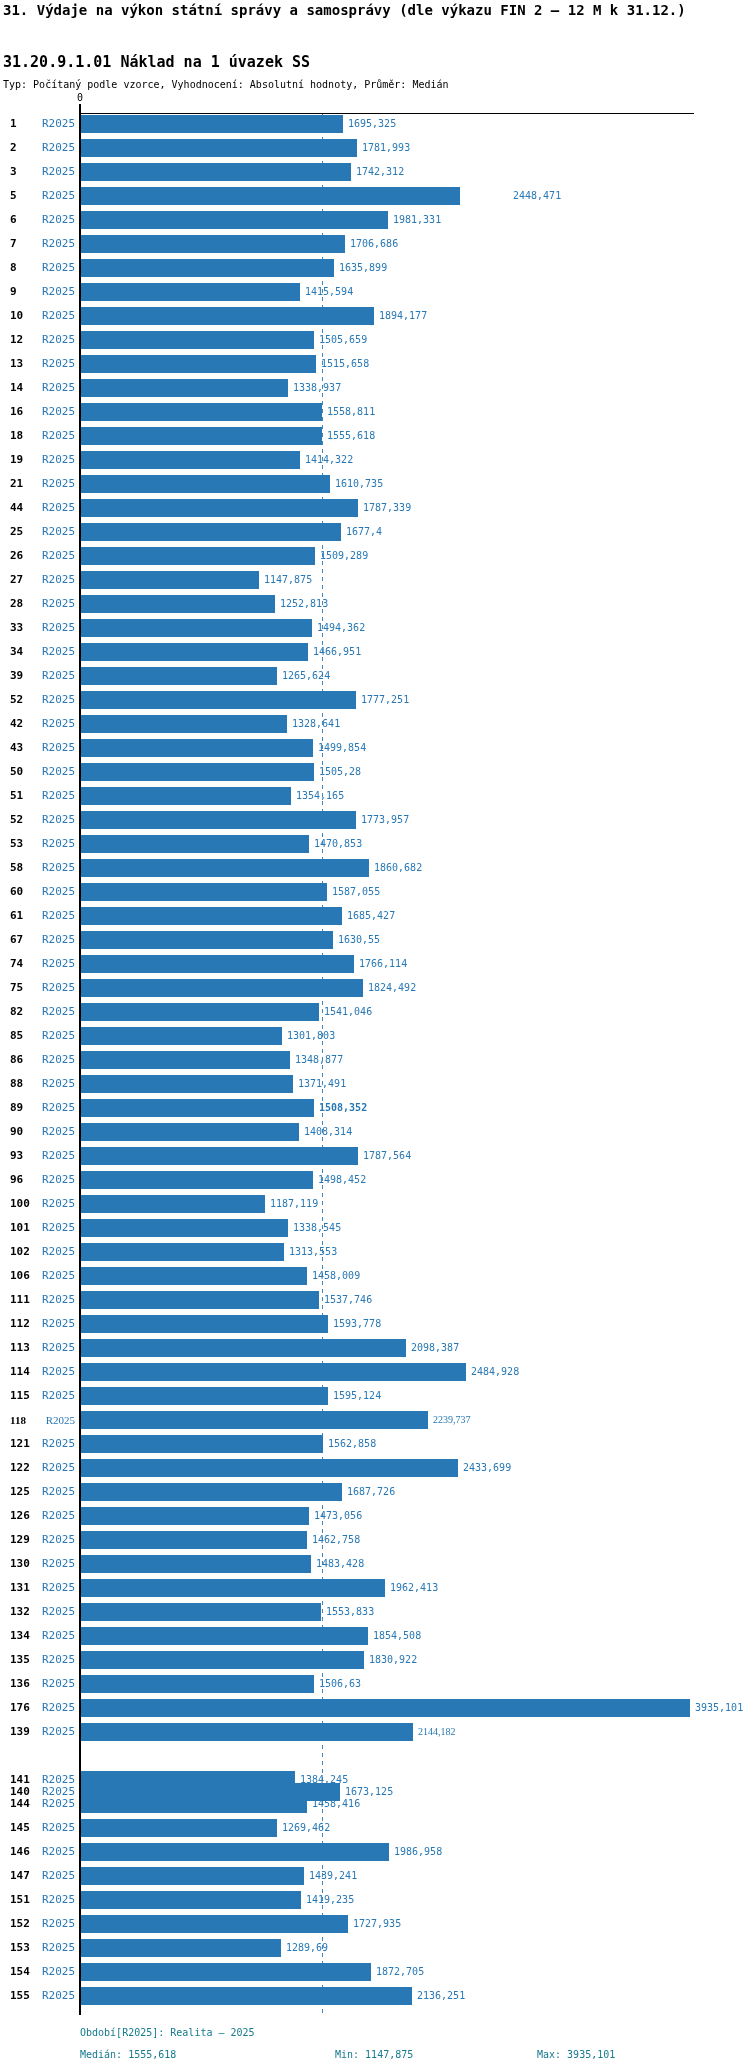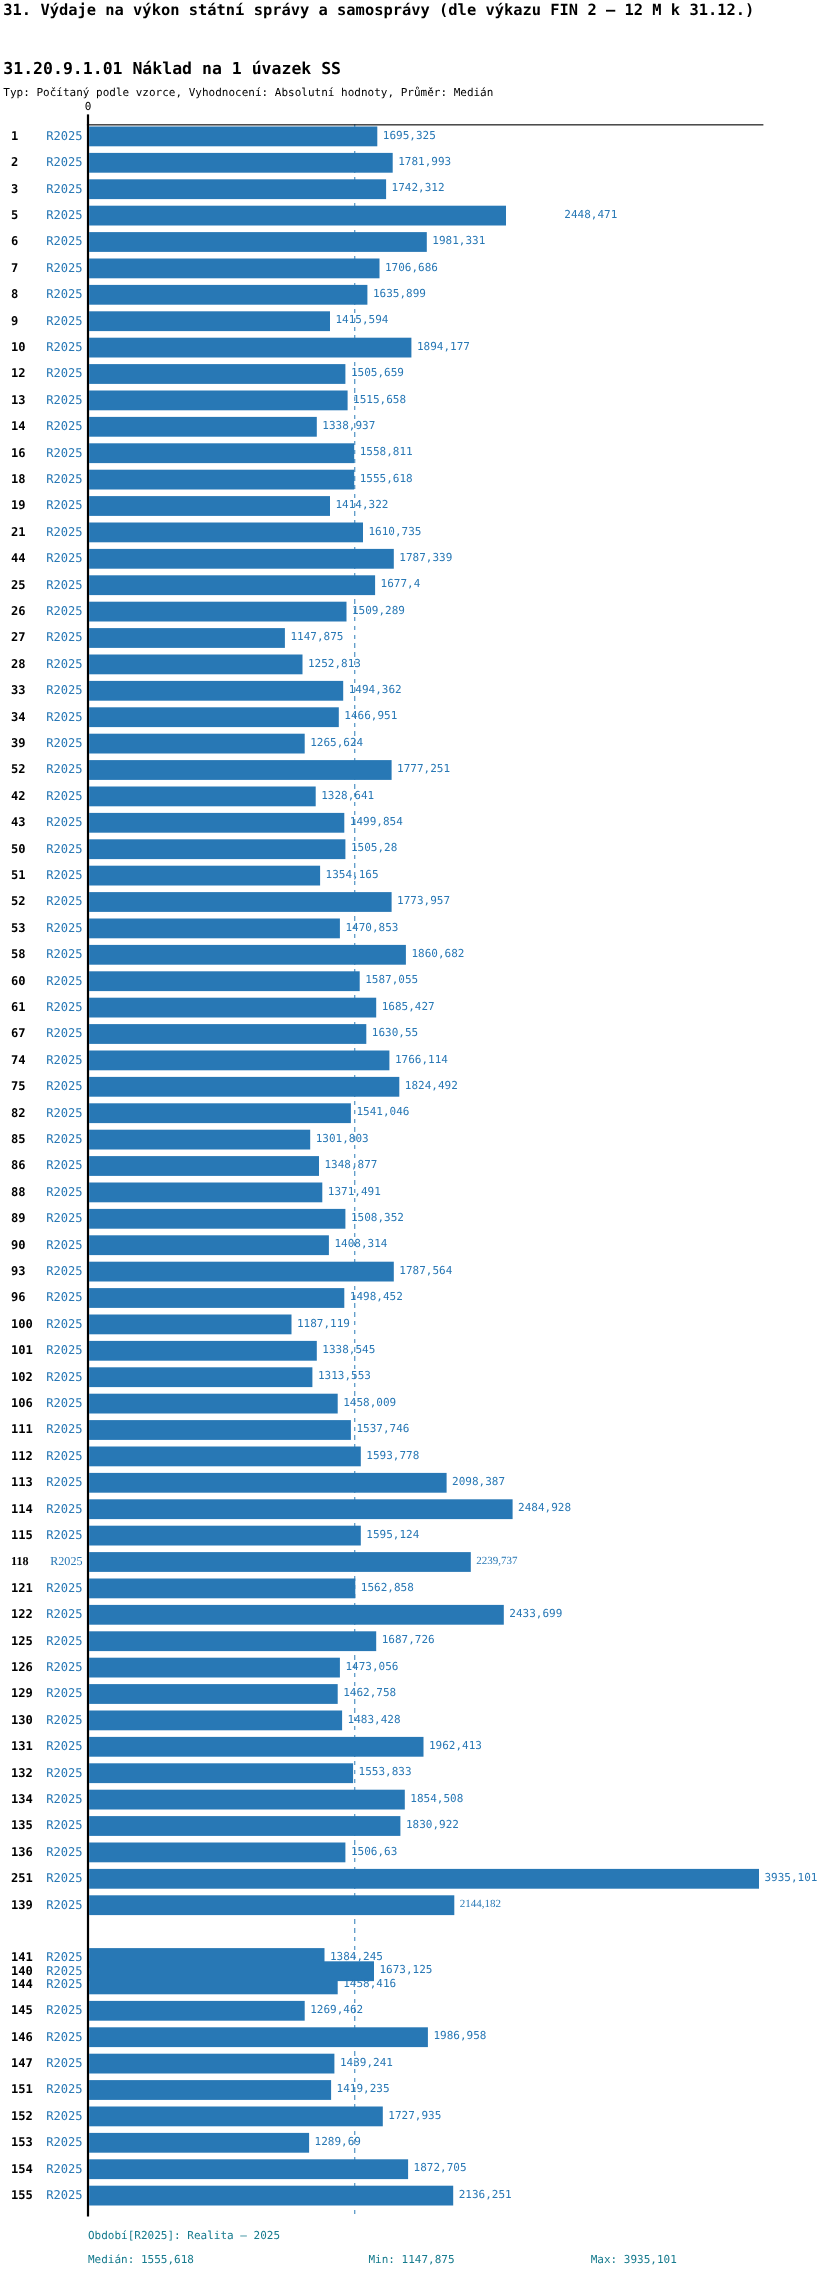--- a/index.html
+++ b/index.html
@@ -280,21 +280,21 @@
         <div class="row" style="top: 1072px;">
           <span class="rownum">88</span>
           <span class="slabel">R2025</span>
           <div class="bar" style="width: 212px;"></div>
           <span class="val" style="left: 298px;">1371,491</span>
         </div>
         <div class="row" style="top: 1096px;">
           <span class="rownum">89</span>
           <span class="slabel">R2025</span>
           <div class="bar" style="width: 233px;"></div>
-          <span class="val" style="left: 319px;">1508,352</span>
+          <span class="val" style="left: 319px; font-weight: bold;">1508,352</span>
         </div>
         <div class="row" style="top: 1120px;">
           <span class="rownum">90</span>
           <span class="slabel">R2025</span>
           <div class="bar" style="width: 218px;"></div>
           <span class="val" style="left: 304px;">1408,314</span>
         </div>
         <div class="row" style="top: 1144px;">
           <span class="rownum">93</span>
           <span class="slabel">R2025</span>
@@ -427,21 +427,21 @@
           <div class="bar" style="width: 283px;"></div>
           <span class="val" style="left: 369px;">1830,922</span>
         </div>
         <div class="row" style="top: 1672px;">
           <span class="rownum">136</span>
           <span class="slabel">R2025</span>
           <div class="bar" style="width: 233px;"></div>
           <span class="val" style="left: 319px;">1506,63</span>
         </div>
         <div class="row" style="top: 1696px;">
-          <span class="rownum">251</span>
+          <span class="rownum">176</span>
           <span class="slabel">R2025</span>
           <div class="bar" style="width: 609px;"></div>
           <span class="val" style="left: 695px;">3935,101</span>
         </div>
         <div class="row" style="top: 1720px;">
           <span class="rownum">139</span>
           <span class="slabel">R2025</span>
           <div class="bar" style="width: 332px;"></div>
           <span class="val" style="left: 418px; font-family: Liberation Serif, serif;">2144,182</span>
         </div>

